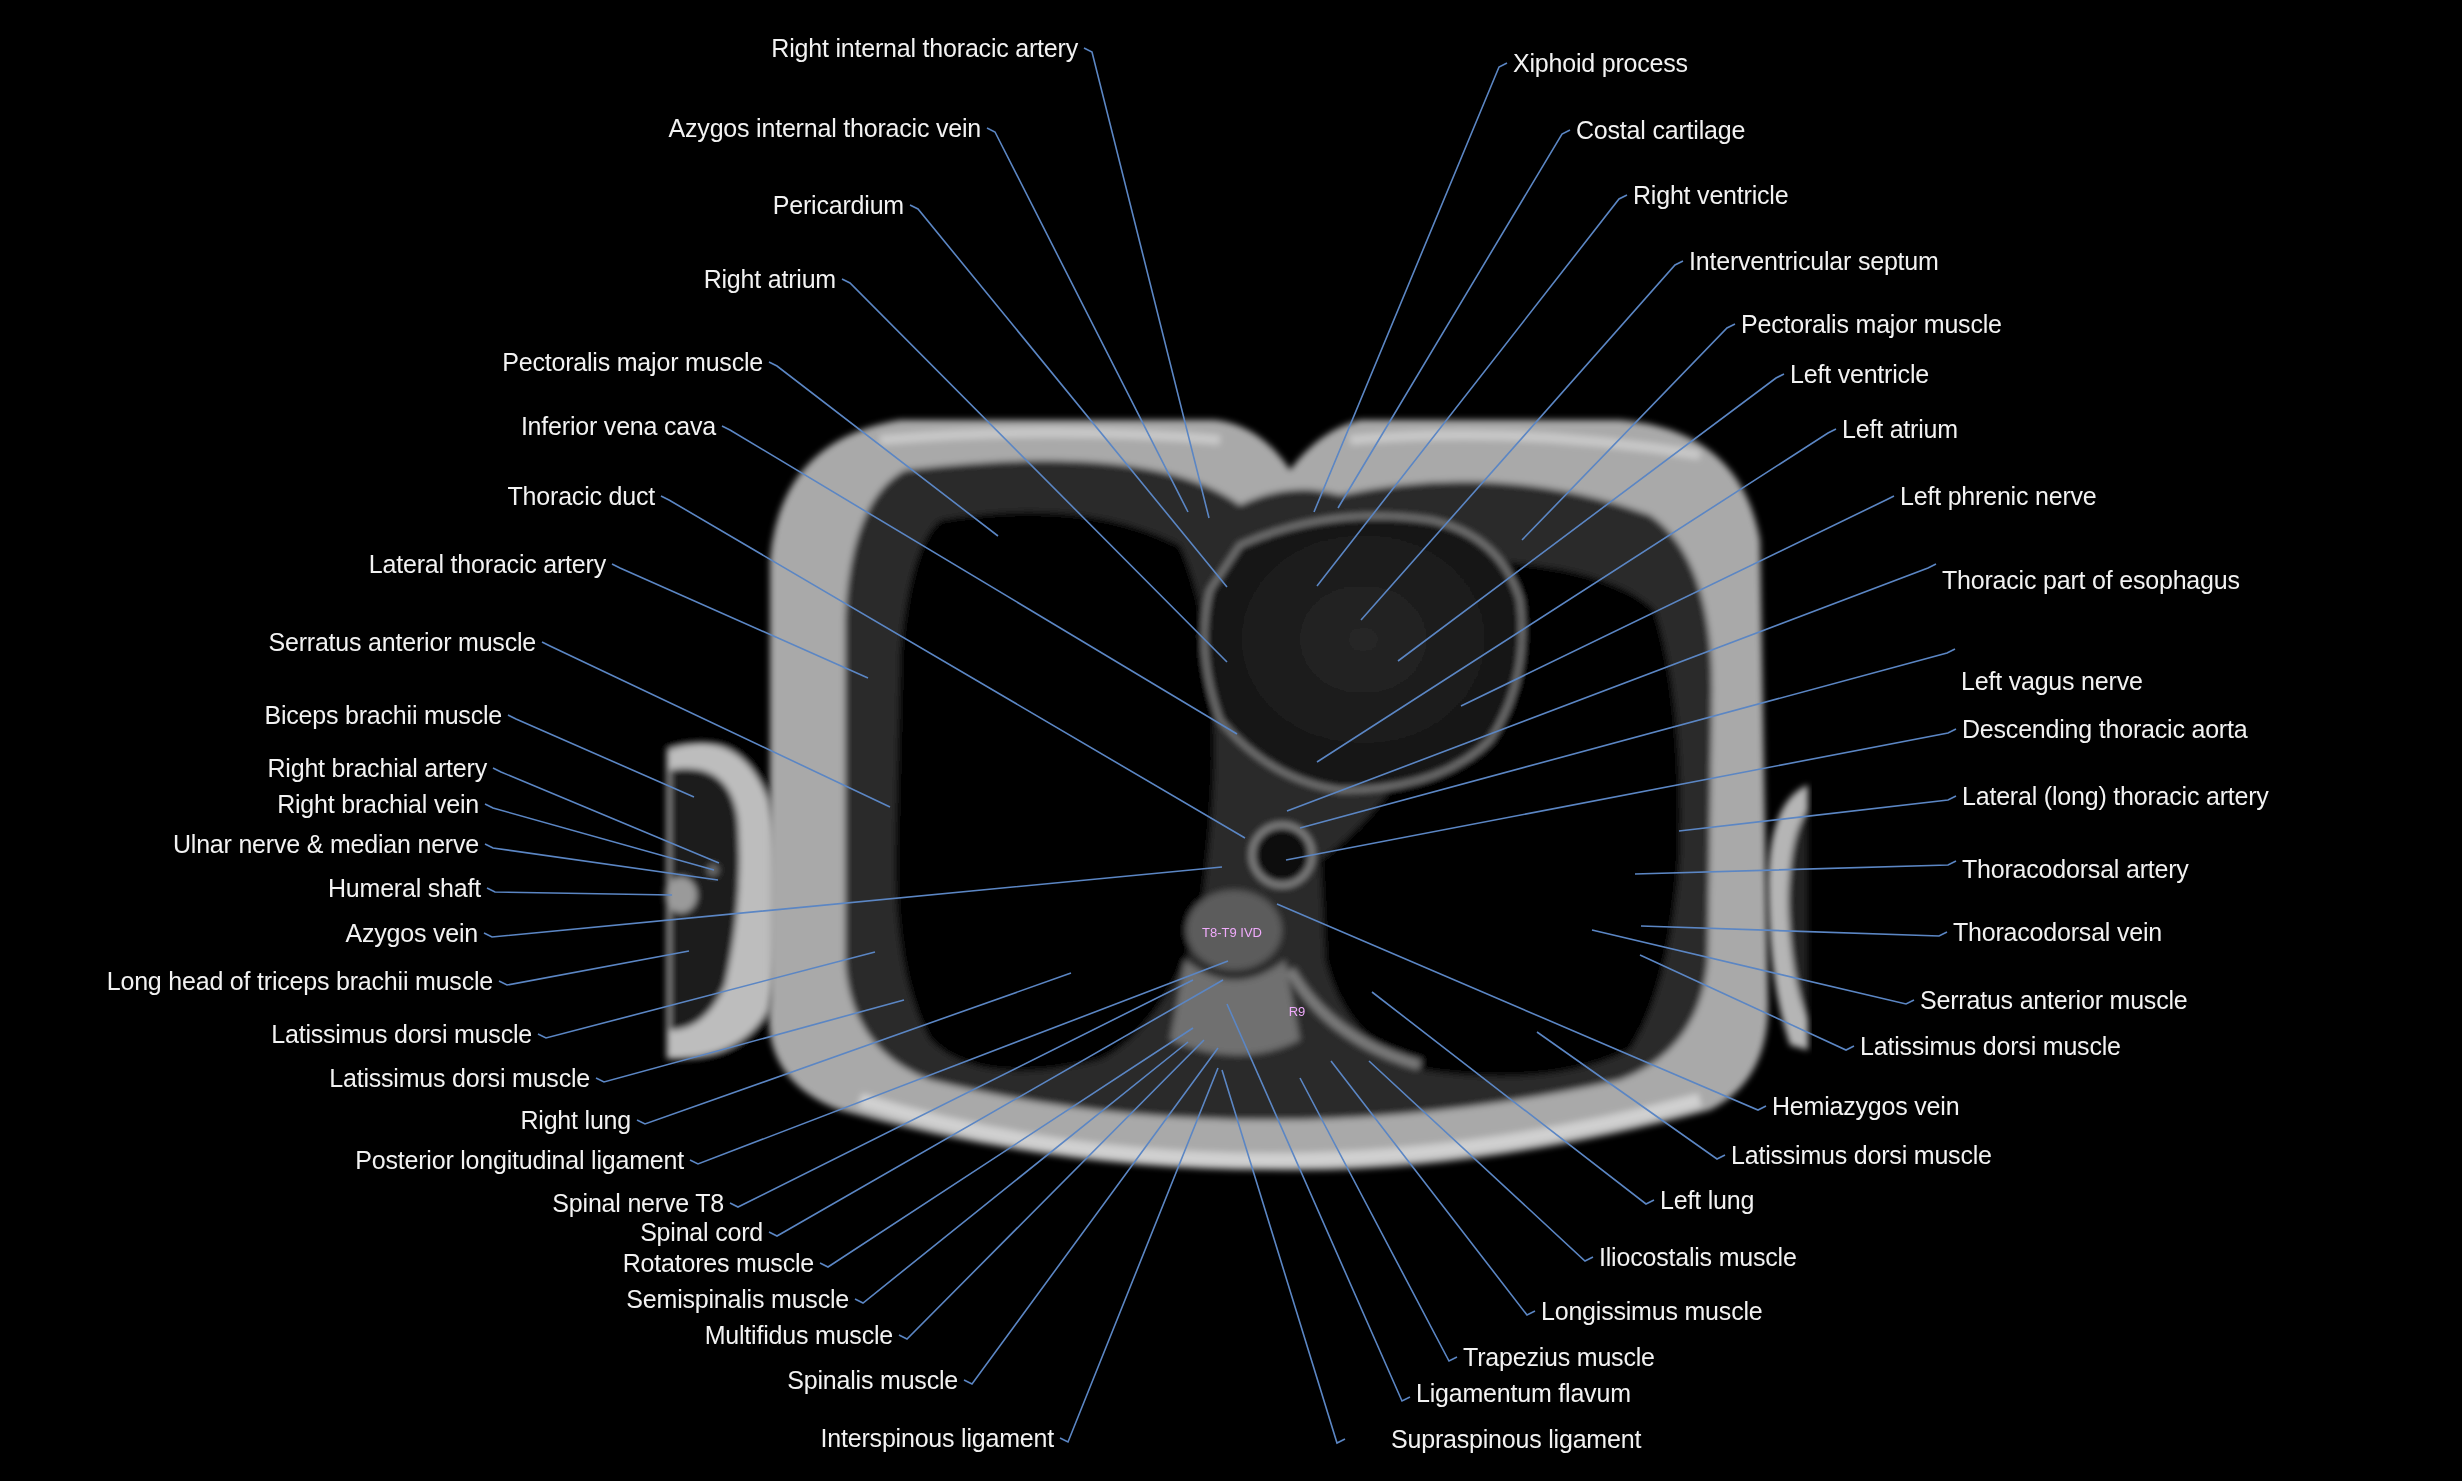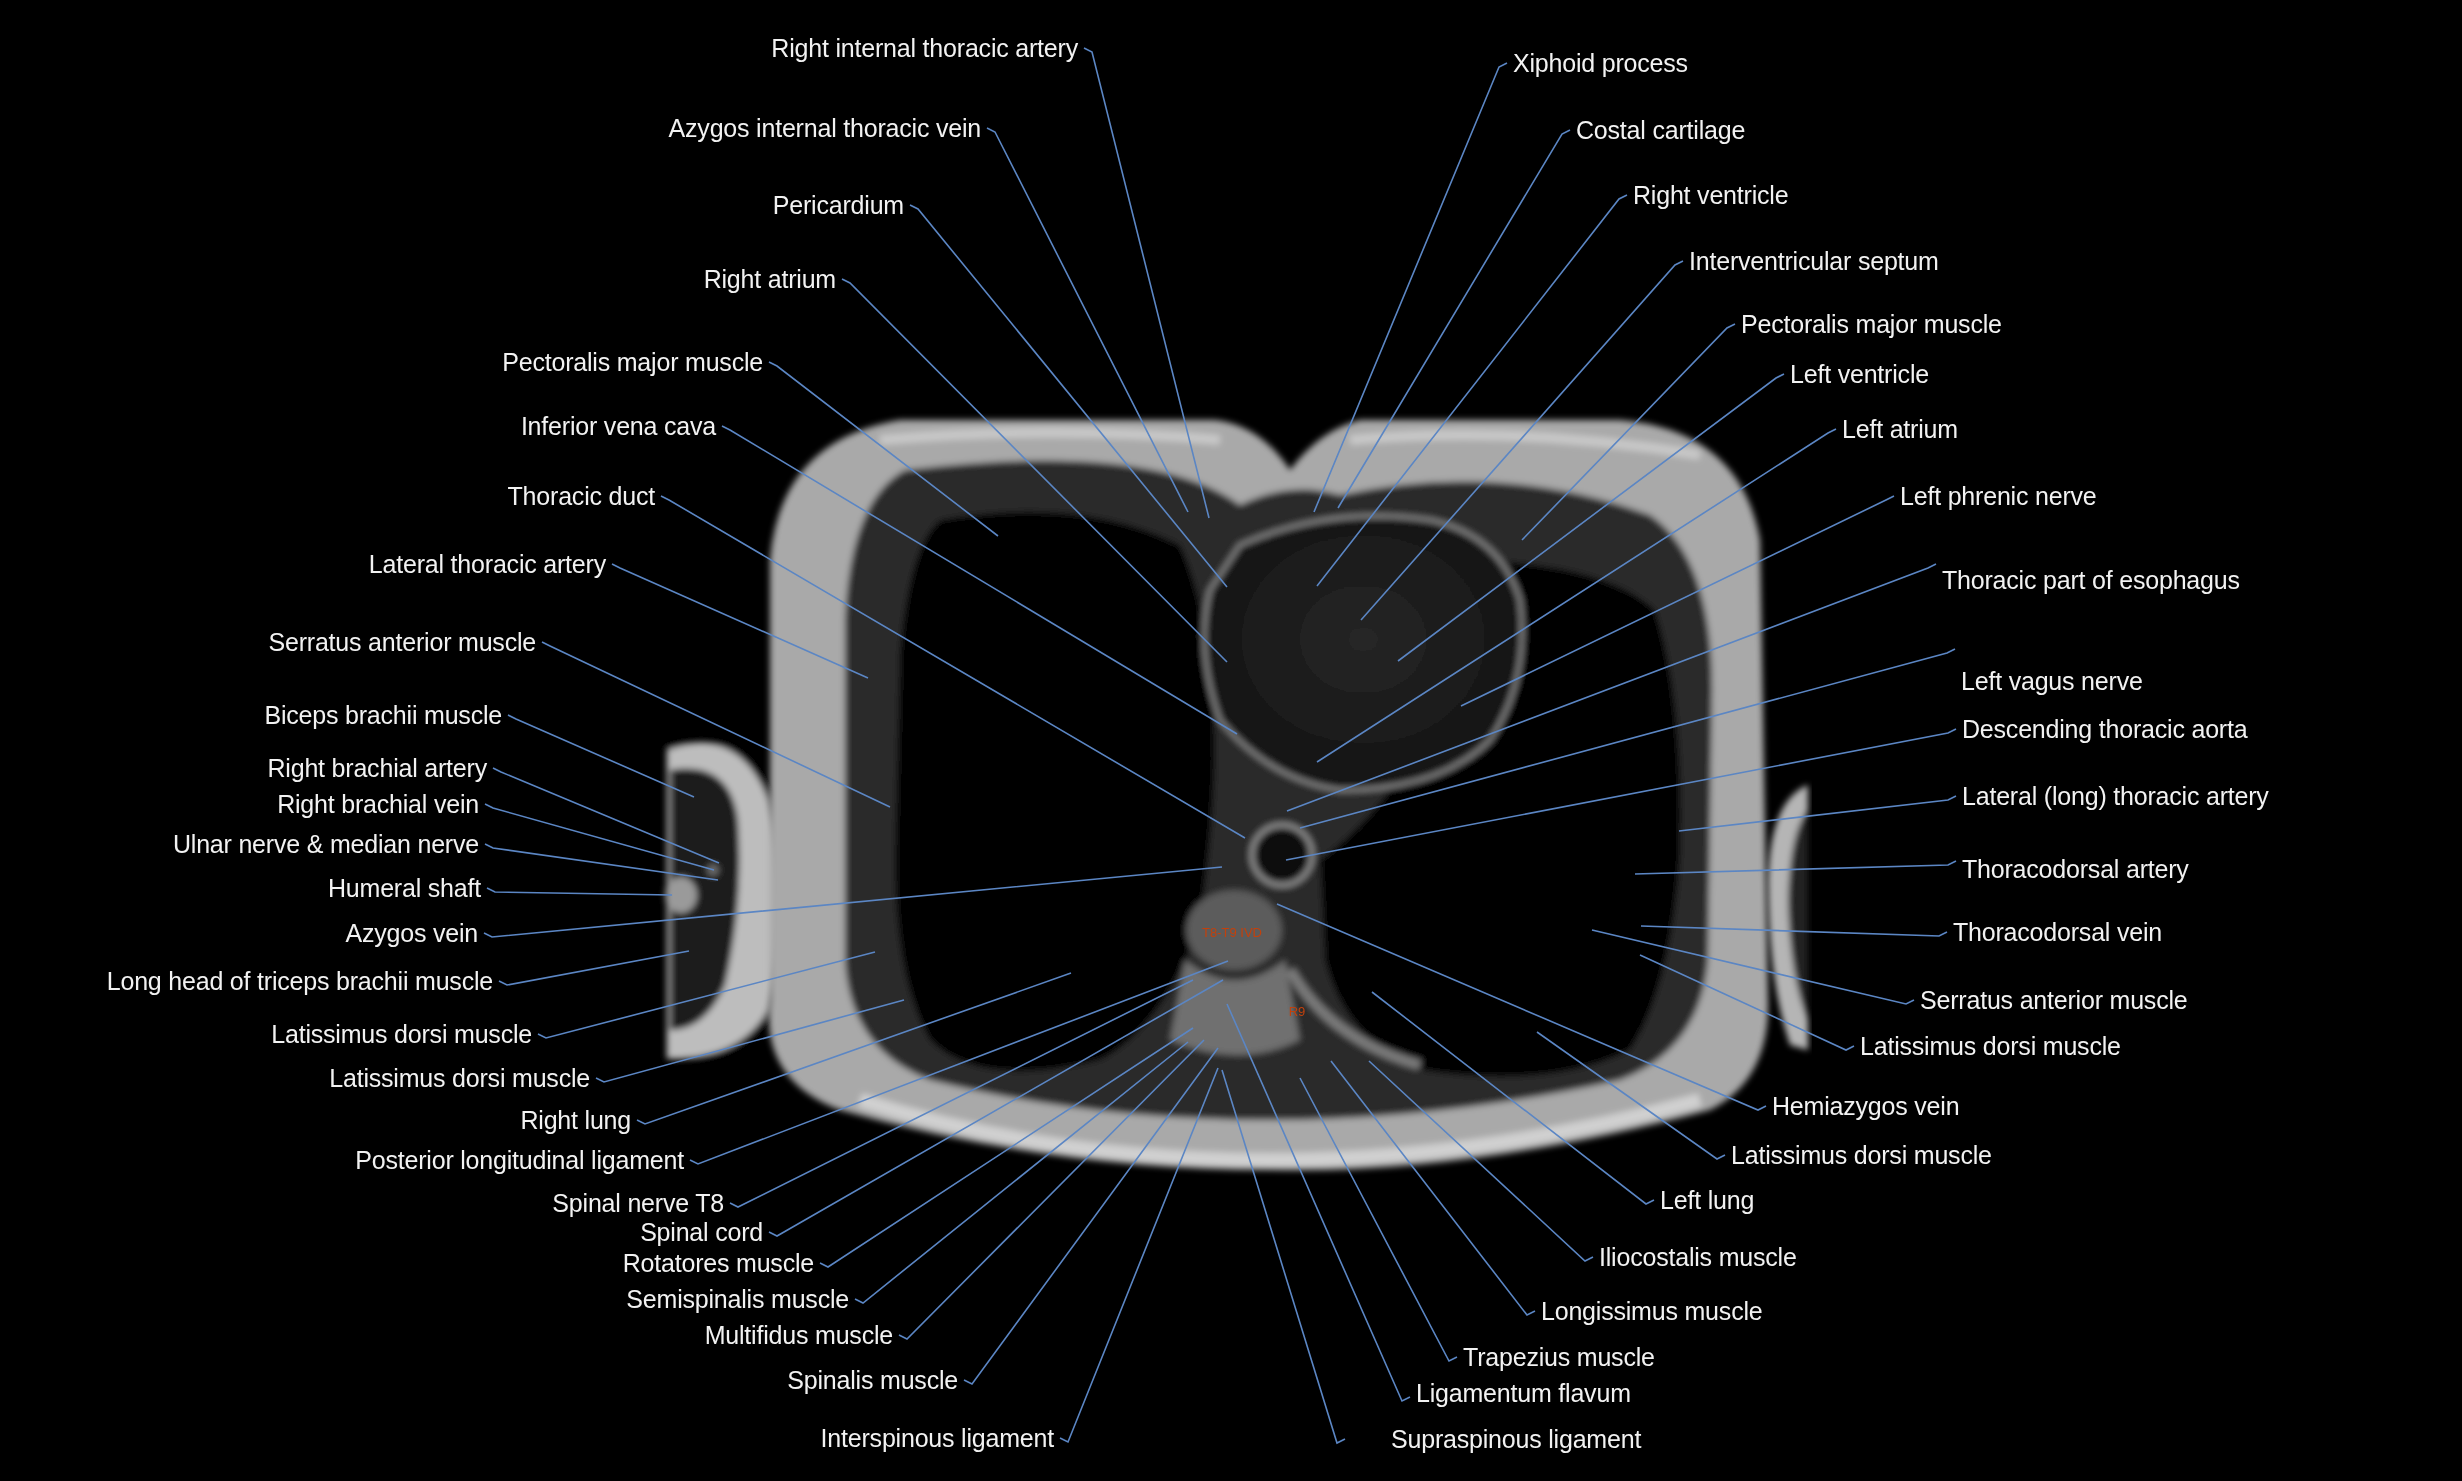--- a/index.html
+++ b/index.html
@@ -1,21 +1,21 @@
 <!DOCTYPE html>
 <html><head>
 <meta charset="utf-8">
 <style>
   html, body { margin:0; padding:0; background:#000; }
   body { width:2462px; height:1481px; position:relative; overflow:hidden; font-family:"Liberation Sans", sans-serif; }
   #stage { position:absolute; left:0; top:0; width:2462px; height:1481px; }
   .lbl { position:absolute; color:#f2f2f2; font-size:25px; line-height:30px; white-space:nowrap; letter-spacing:-0.2px; }
   .lbl.left { transform:translate(-100%,-50%); }
   .lbl.right { transform:translate(0,-50%); }
-  .tag { position:absolute; color:#c2410c; font-size:13px; transform:translate(-50%,-50%); white-space:nowrap; }
+  .tag { position:absolute; color:#f0abfc; font-size:13px; transform:translate(-50%,-50%); white-space:nowrap; }
 </style>
 </head>
 <body>
 
 <div id="stage">
   <svg id="scan" width="2462" height="1481" viewBox="0 0 2462 1481" style="position:absolute;left:0;top:0">
     <defs>
       <filter id="blur2">
           <feGaussianBlur stdDeviation="3"></feGaussianBlur>
         </filter>

